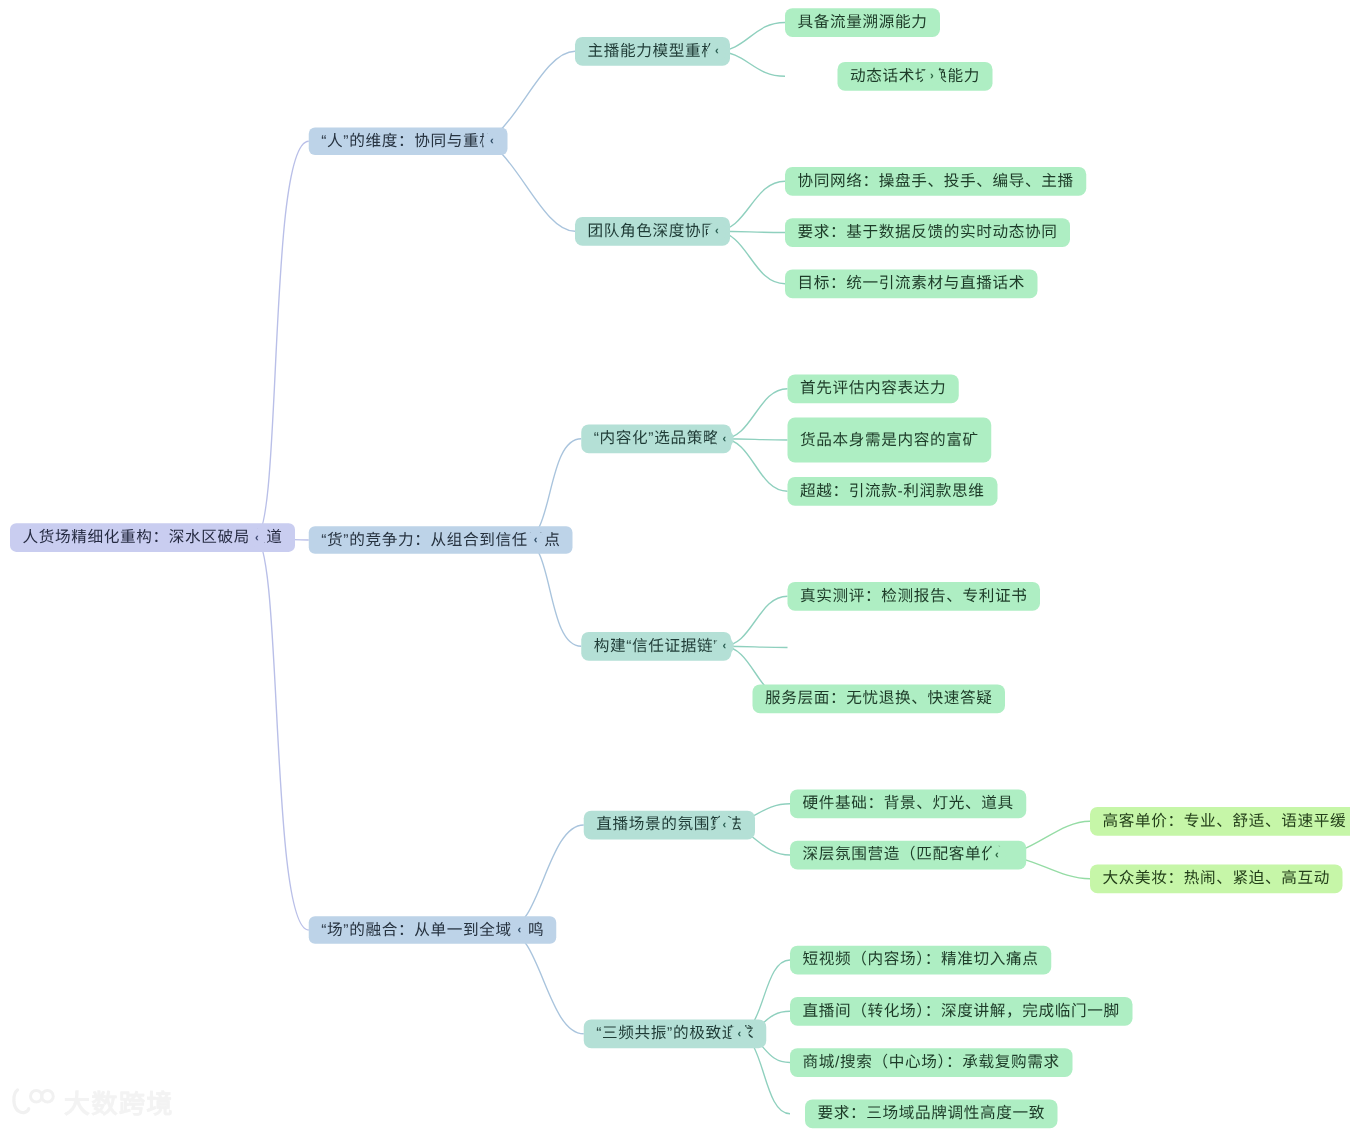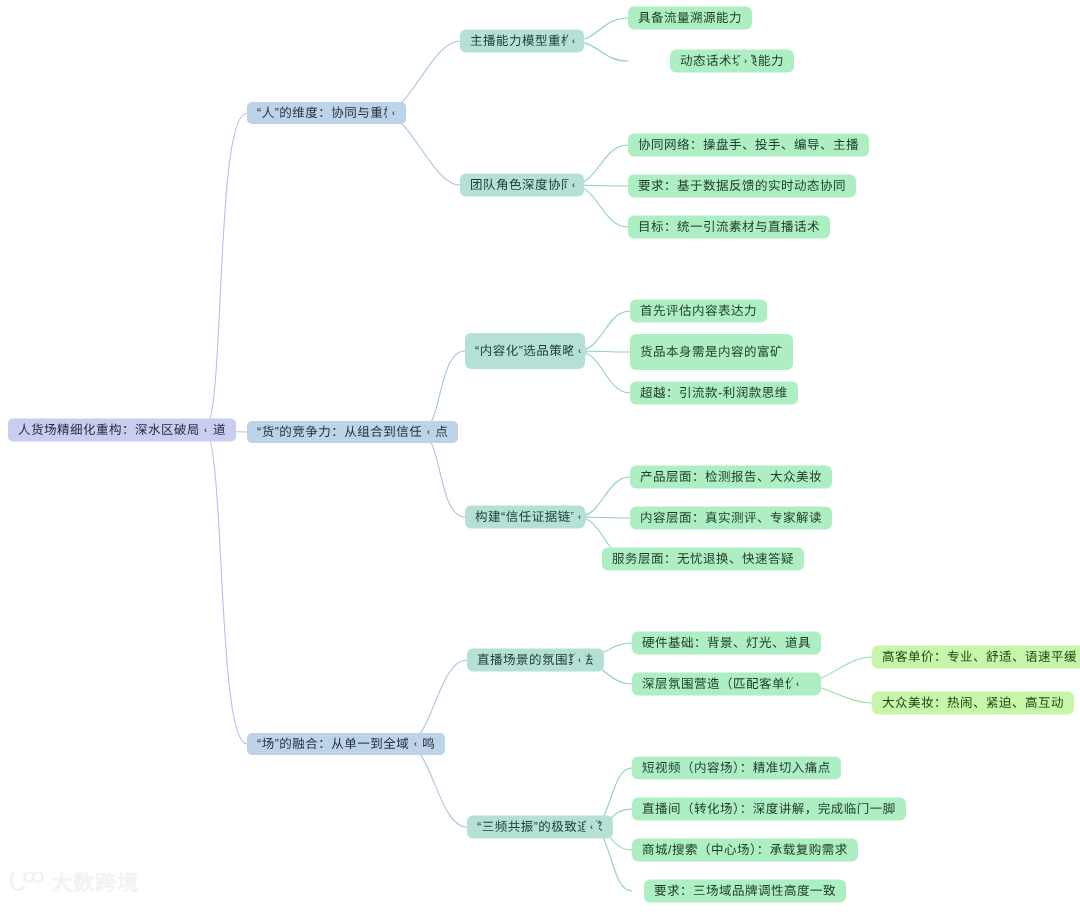--- a/index.html
+++ b/index.html
@@ -188,32 +188,31 @@
 
   <div class="node lvl3" style="left:628px; top:18px; height:23px;">具备流量溯源能力</div>
 
   <div class="node lvl3" style="left:658px; top:61px; height:23px;margin-left:12px;">动态话术切换能力</div>
   <div class="toggle t-lvl3" style="left:738px; top:61px;">›</div>
 
   <div class="node lvl3" style="left:628px; top:145px; height:23px;">协同网络：操盘手、投手、编导、主播</div>
   <div class="node lvl3" style="left:628px; top:186px; height:23px;">要求：基于数据反馈的实时动态协同</div>
   <div class="node lvl3" style="left:628px; top:227px; height:23px;">目标：统一引流素材与直播话术</div>
 
-  <div class="node lvl2" style="left:465px; top:351px; height:36px;">“内容化”选品策略</div>
+  <div class="node lvl2" style="left:465px; top:351px; height:23px;">“内容化”选品策略</div>
   <div class="toggle t-lvl2" style="left:572px; top:351px;">‹</div>
 
   <div class="node lvl2" style="left:465px; top:517px; height:23px;">构建“信任证据链”</div>
   <div class="toggle t-lvl2" style="left:572px; top:517px;">‹</div>
 
   <div class="node lvl3" style="left:630px; top:311px; height:23px;">首先评估内容表达力</div>
   <div class="node lvl3" style="left:630px; top:352px; height:36px;">货品本身需是内容的富矿</div>
   <div class="node lvl3" style="left:630px; top:393px; height:23px;">超越：引流款-利润款思维</div>
 
-  <div class="node lvl3" style="left:630px; top:477px; height:23px;">产品层面：检测报告、大众美妆</div>
-  <div class="node lvl3" style="left:630px; top:518px; height:23px;">内容层面：真实测评、专家解读</div>
+  <div class="node lvl3" style="left:630px; top:477px; height:23px;">真实测评：检测报告、专利证书</div>
   <div class="node lvl3" style="left:602px; top:559px; height:23px;">服务层面：无忧退换、快速答疑</div>
 
   <div class="node lvl2" style="left:467px; top:660px; height:23px;">直播场景的氛围算法</div>
   <div class="toggle t-lvl2" style="left:572px; top:660px;">‹</div>
 
   <div class="node lvl2" style="left:467px; top:827px; height:23px;">“三频共振”的极致追求</div>
   <div class="toggle t-lvl2" style="left:584px; top:827px;">‹</div>
 
   <div class="node lvl3" style="left:632px; top:643px; height:23px;">硬件基础：背景、灯光、道具</div>
 

